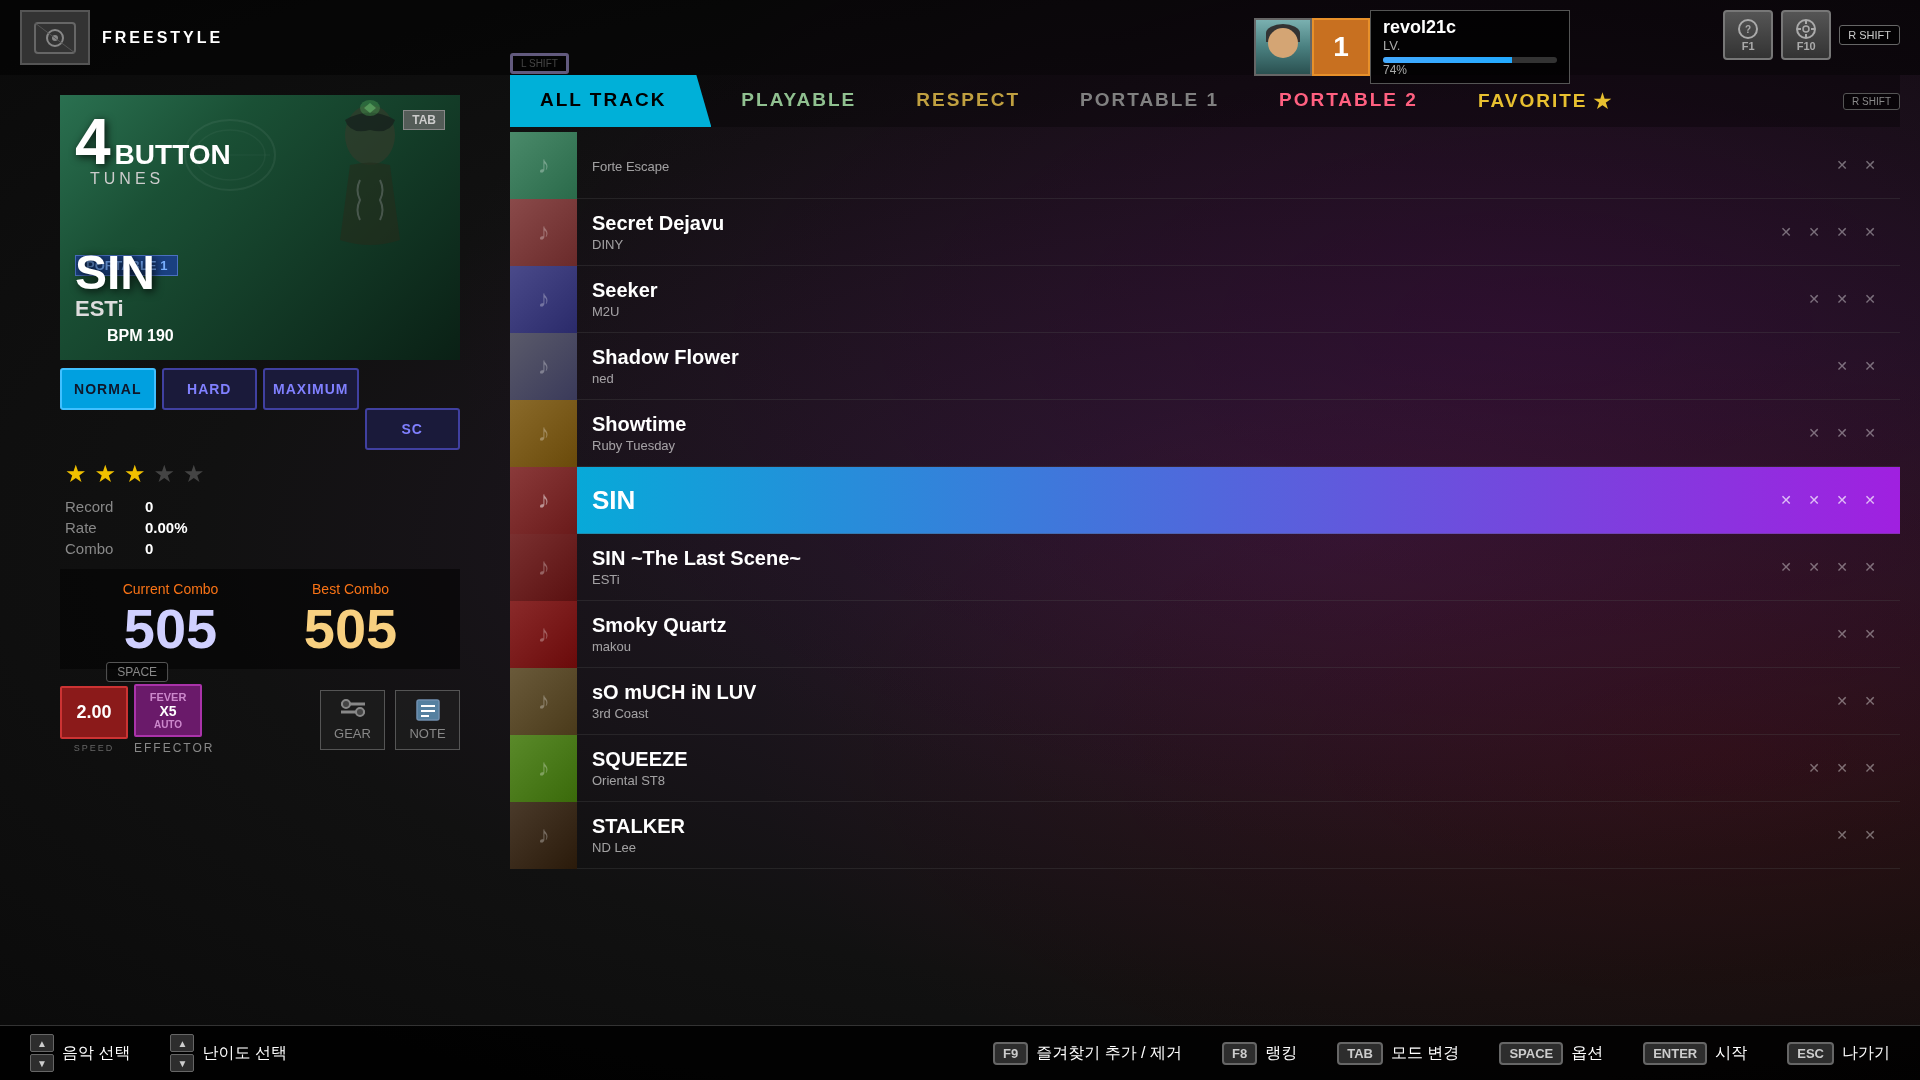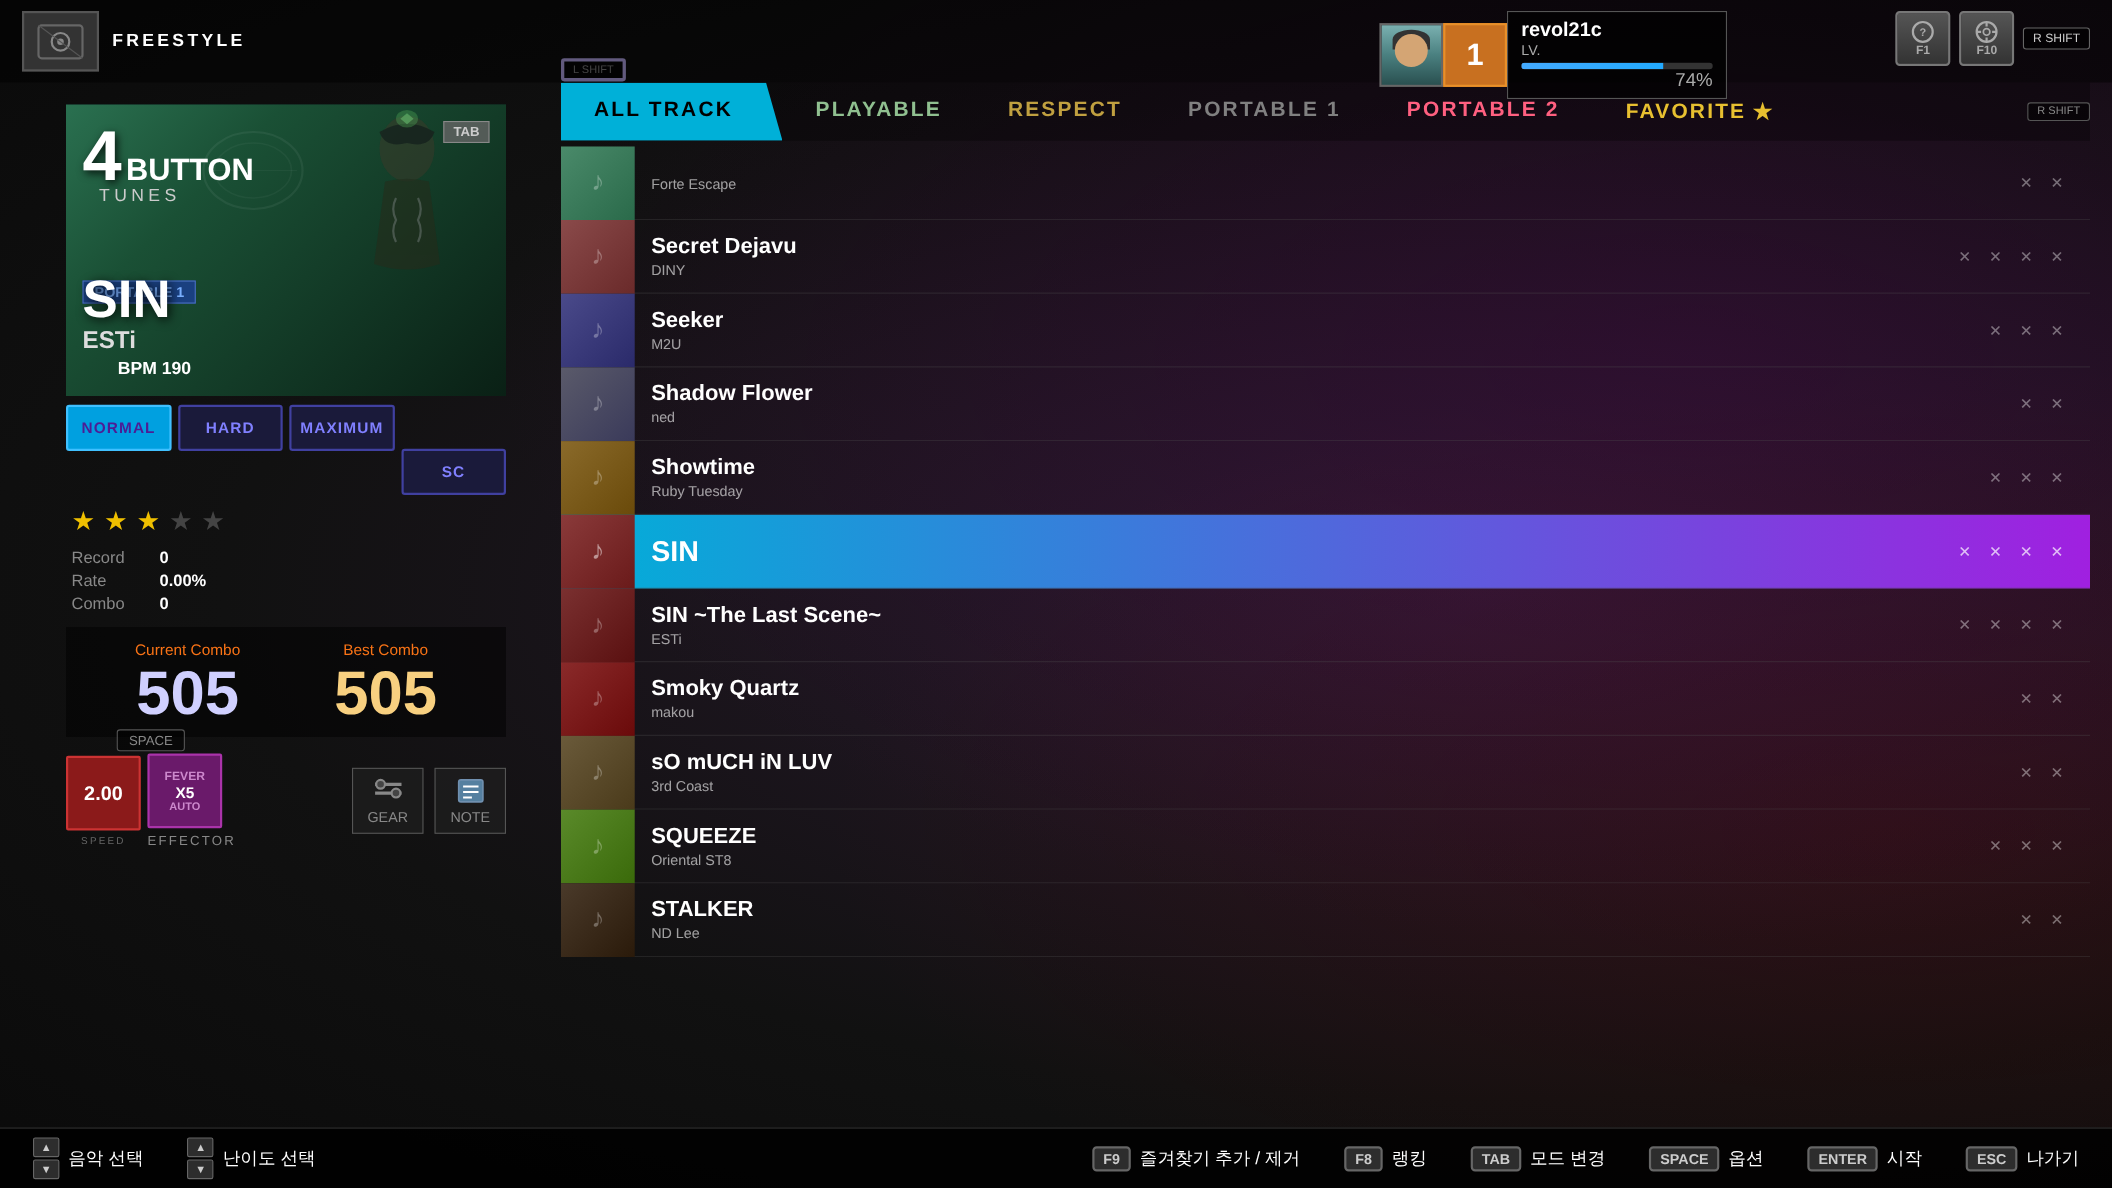--- a/index.html
+++ b/index.html
@@ -141,22 +141,22 @@
       border-radius: 3px;
       overflow: hidden;
     }
     .user-progress-fill {
       height: 100%;
       background: linear-gradient(90deg, #4af, #2af);
       width: 74%;
     }
     .user-progress-text {
       color: #aaa;
-      font-size: 17px;
-      text-align: right;
+      font-size: 12px;
+      text-align: left;
     }
 
     
     .top-right-btns {
       position: absolute;
       top: 10px;
       right: 20px;
       display: flex;
       gap: 8px;
       align-items: center;
@@ -323,21 +323,21 @@
       align-items: center;
       justify-content: center;
       font-size: 14px;
       font-weight: bold;
       cursor: pointer;
       letter-spacing: 1px;
     }
     .diff-normal {
       background: #00a0e0;
       border-color: #40c0ff;
-      color: #4c1d95;
+      color: #0f172a;
     }
     .diff-hard {
       background: #1a1a3a;
       border-color: #4040a0;
       color: #8080ff;
     }
     .diff-maximum {
       background: #1a1a3a;
       border-color: #4040a0;
       color: #8080ff;
@@ -426,21 +426,21 @@
     }
     .effector-label {
       color: #888;
       font-size: 12px;
       letter-spacing: 2px;
       margin-top: 4px;
       text-align: center;
     }
     .eff-btn {
       width: 68px;
-      height: 68px;
+      height: 53px;
       background: #8b1a1a;
       border: 2px solid #cc3333;
       display: flex;
       flex-direction: column;
       align-items: center;
       justify-content: center;
       color: white;
       font-size: 18px;
       font-weight: bold;
       cursor: pointer;

